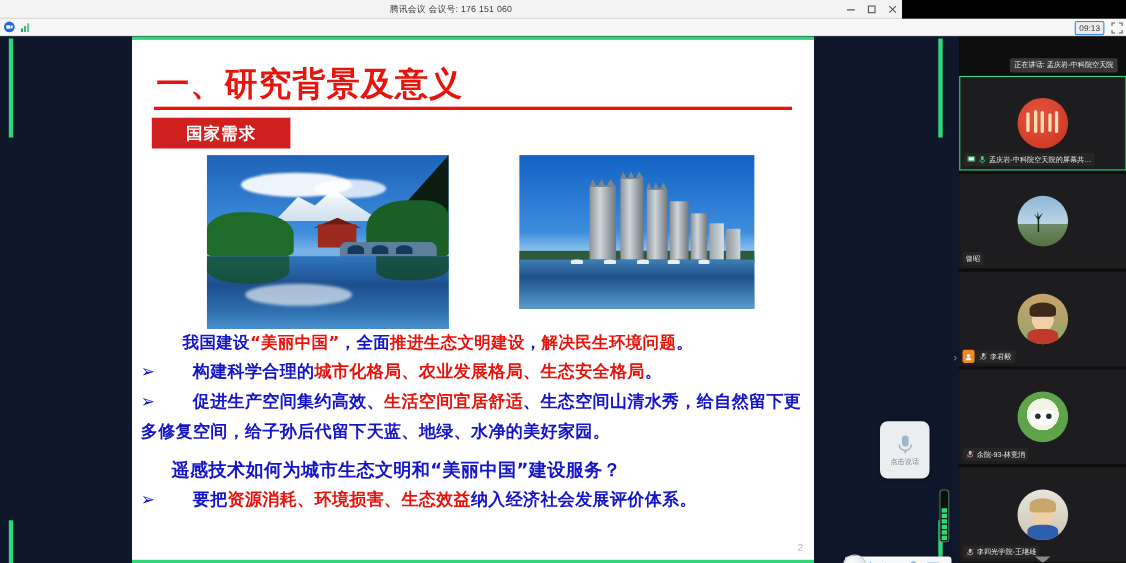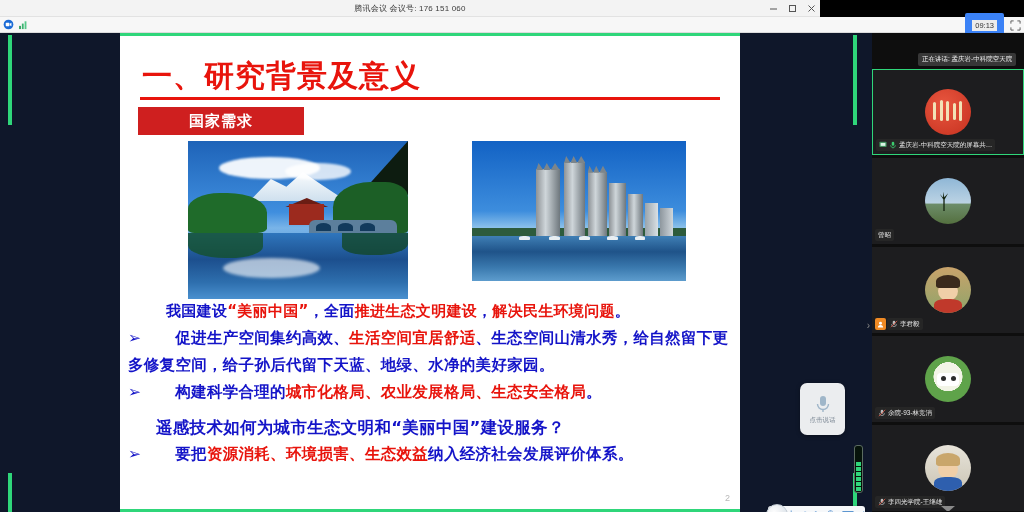--- a/index.html
+++ b/index.html
@@ -25,21 +25,21 @@
   
   .subbar {
     position:absolute; left:0; top:17px; width:1024px; height:16px;
     background:#f7f7f7; border-bottom:1px solid #dcdcdc;
     display:flex; align-items:center;
   }
   .subbar-left { display:flex; align-items:center; gap:4px; padding-left:3px; }
   .sb-icon { width:11px; height:11px; display:block; }
   .subbar-right { position:absolute; right:3px; top:0; height:16px; display:flex; align-items:center; gap:6px; }
   .timer {
-    font-size:7.5px; color:#333; background:#ececec; border:7px solid #3b82f6;
+    font-size:7.5px; color:#333; background:#ececec; border:1px solid #3b82f6;
     border-radius:2px; padding:0 3px; line-height:11px;
   }
 
   
   .share-area {
     position:absolute; left:0; top:33px; width:872px; height:479px; background:#0f172a;
     overflow:hidden;
   }
   
   .corner { position:absolute; background:#2fd67a; }
@@ -58,21 +58,21 @@
   .slide-title {
     position:absolute; left:22px; top:20px;
     font-family:"DejaVu Sans","Liberation Sans",sans-serif;
     font-size:30px; font-weight:bold; color:#e8140c; letter-spacing:1px;
     white-space:nowrap;
   }
   .title-rule {
     position:absolute; left:20px; top:61px; width:580px; height:3px; background:#e8140c;
   }
   .badge {
-    position:absolute; left:18px; top:71px; width:166px; height:28px;
+    position:absolute; left:18px; top:71px; width:126px; height:28px;
     background:#cf1f1f; display:flex; align-items:center; justify-content:center;
   }
   .badge span {
     font-size:15px; font-weight:bold; color:#ffffff; letter-spacing:1px;
     font-family:"DejaVu Sans","Liberation Sans",sans-serif;
   }
 
   .photo { position:absolute; overflow:hidden; }
   .photo-left  { left:68px;  top:105px; width:220px; height:158px; }
   .photo-right { left:352px; top:105px; width:214px; height:140px; }
@@ -304,22 +304,22 @@
           <div class="boat" style="left:22%"></div>
           <div class="boat" style="left:36%"></div>
           <div class="boat" style="left:50%"></div>
           <div class="boat" style="left:63%"></div>
           <div class="boat" style="left:76%"></div>
         </div>
       </div>
 
       <div class="body-text">
         <div class="line ln1"><span class="blue">我国建设</span><span class="red">“美丽中国”</span><span class="blue">，全面</span><span class="red">推进生态文明建设</span><span class="blue">，</span><span class="red">解决民生环境问题</span><span class="blue">。</span></div>
+        <div class="line"><span class="bullet">➢</span><span class="indent"></span><span class="blue">构建科学合理的</span><span class="red">城市化格局、农业发展格局、生态安全格局</span><span class="blue">。</span></div>
         <div class="line"><span class="bullet">➢</span><span class="indent"></span><span class="blue">促进生产空间集约高效、</span><span class="red">生活空间宜居舒适</span><span class="blue">、生态空间山清水秀，给自然留下更多修复空间，给子孙后代留下天蓝、地绿、水净的美好家园。</span></div>
-        <div class="line"><span class="bullet">➢</span><span class="indent"></span><span class="blue">构建科学合理的</span><span class="red">城市化格局、农业发展格局、生态安全格局</span><span class="blue">。</span></div>
         <div class="line last-line"><span class="blue">遥感技术如何为城市生态文明和“美丽中国”建设服务？</span></div>
         <div class="line"><span class="bullet">➢</span><span class="indent"></span><span class="blue">要把</span><span class="red">资源消耗、环境损害、生态效益</span><span class="blue">纳入经济社会发展评价体系。</span></div>
       </div>
       <div class="pagenum">2</div>
     </div>
 
     <div class="mic-widget">
       <svg width="18" height="20" viewBox="0 0 18 20">
         <rect x="6" y="2" width="6" height="10" rx="3" fill="#9fb6c9"></rect>
         <path d="M3.5 10 a5.5 5.5 0 0 0 11 0" fill="none" stroke="#9fb6c9" stroke-width="1.4"></path>

